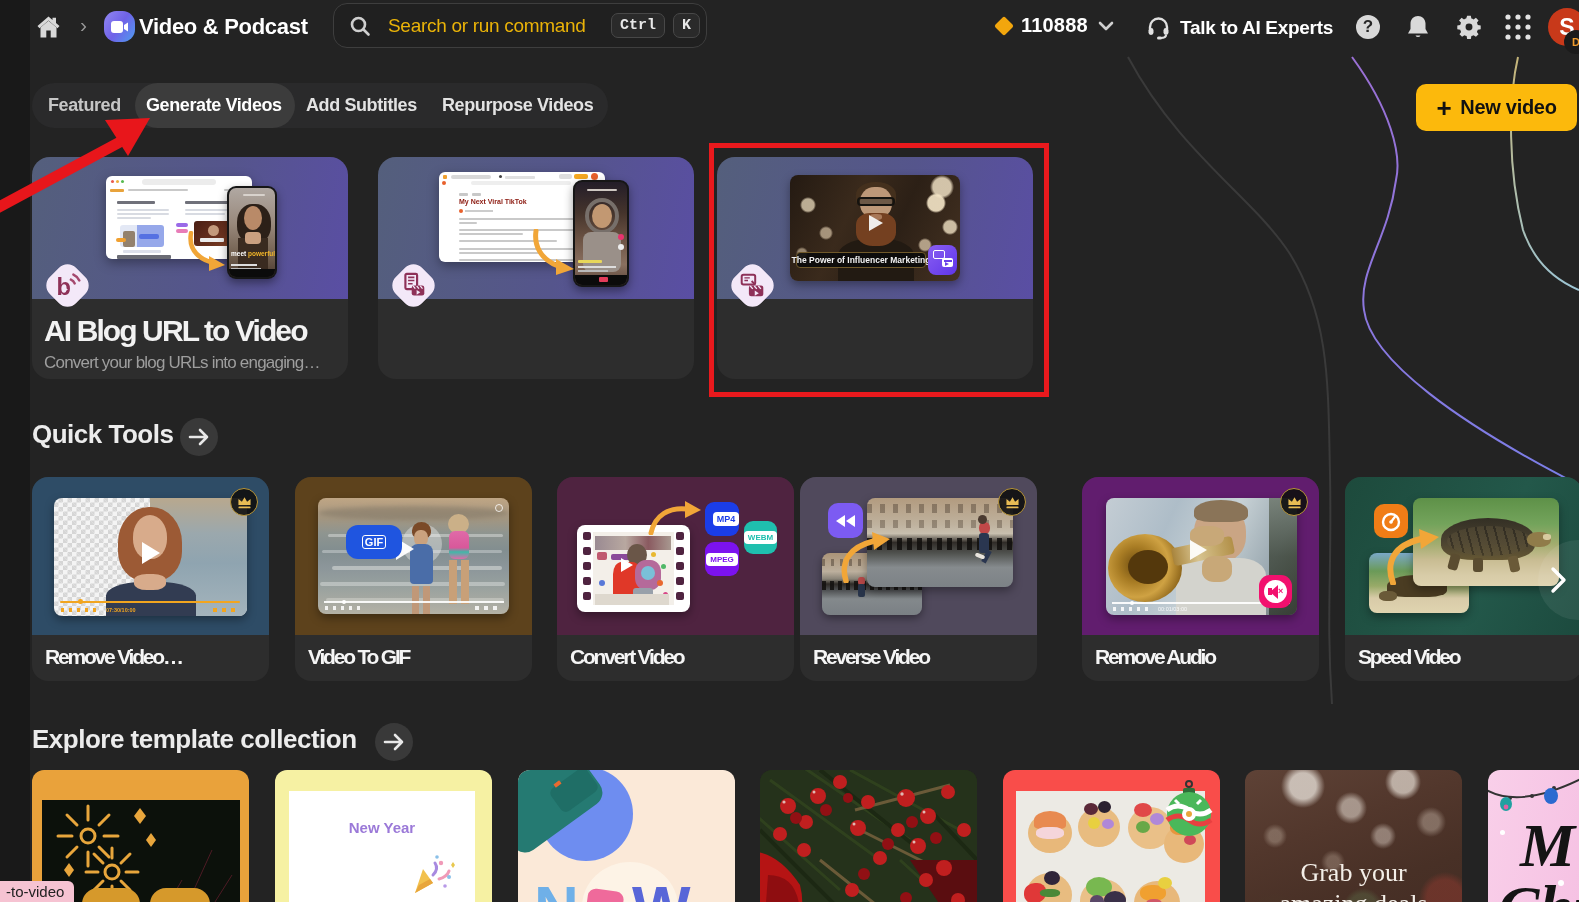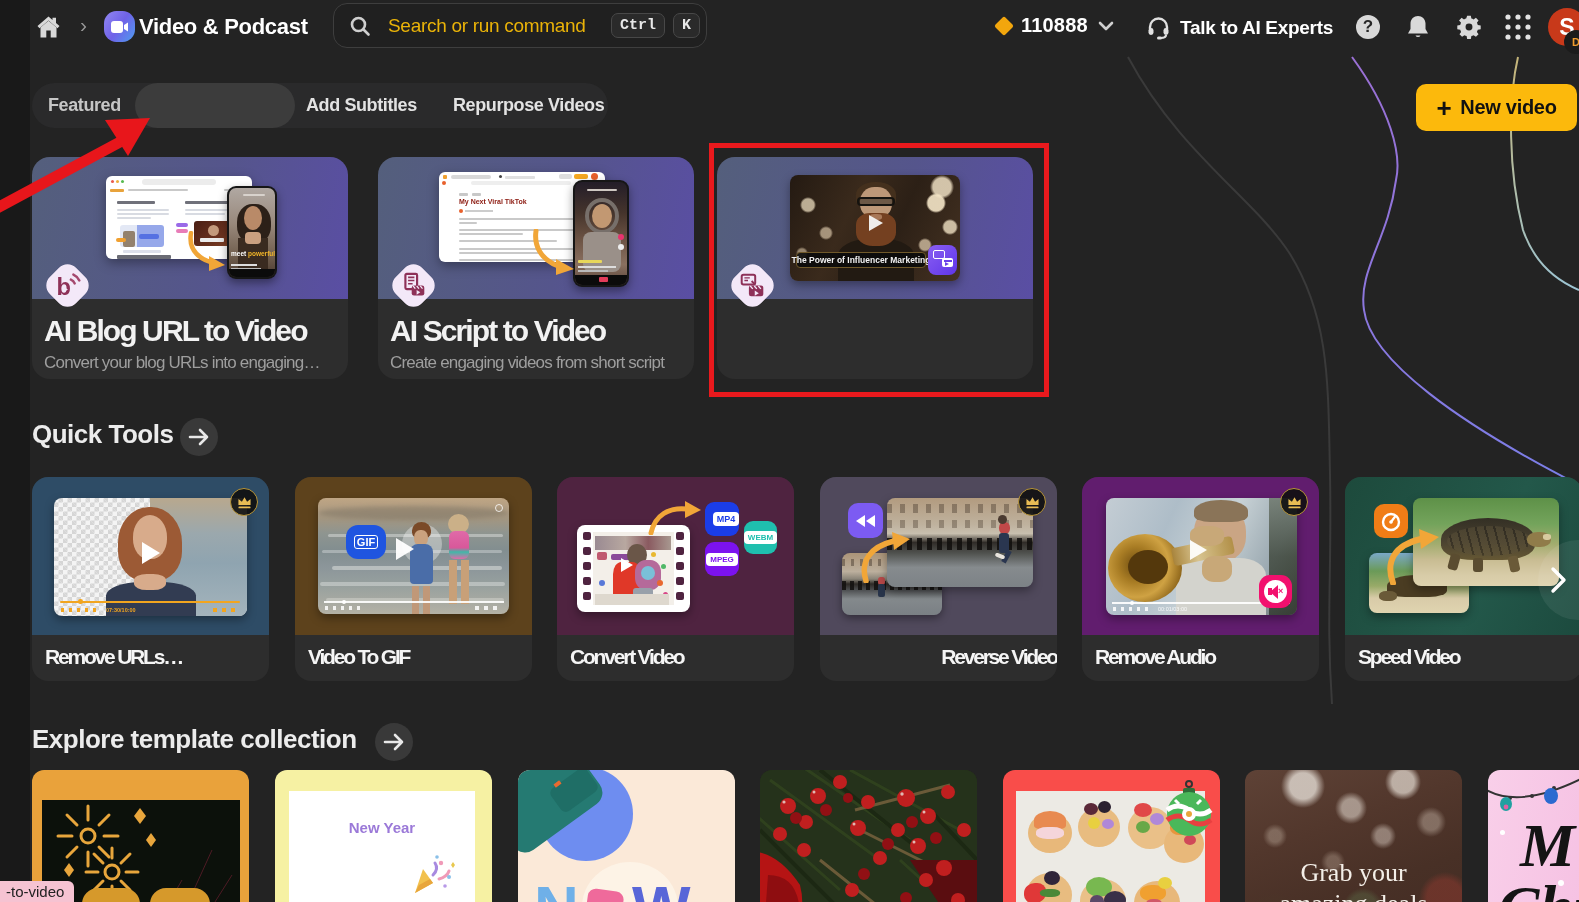--- a/index.html
+++ b/index.html
@@ -160,22 +160,23 @@
     <circle cx="4" cy="24" r="2.6"></circle>
       <circle cx="14" cy="24" r="2.6"></circle>
       <circle cx="24" cy="24" r="2.6"></circle>
   </svg>
   <div class="abs avatar">S</div>
   <div class="abs avbadge">D</div>
 
   <div class="abs tabs">
     <div class="pill"></div>
     <div class="tab" style="left:16px; color:#c6c6c6;">Featured</div>
+    <div class="tab" style="left:114px; color:#fff;">Generate Videos</div>
     <div class="tab" style="left:274px; color:#e3e3e3;">Add Subtitles</div>
-    <div class="tab" style="left:410px; color:#e3e3e3;margin-left:11px;">Repurpose Videos</div>
+    <div class="tab" style="left:410px; color:#e3e3e3;">Repurpose Videos</div>
   </div>
   <div class="abs newvideo"><span style="font-size:26px; line-height:0;">+</span>New video</div>
 
   <svg class="abs" style="left:-8px; top:95px; z-index:9" width="180" height="130" viewBox="0 0 180 130">
     <path d="M-4 118 L128 47" stroke="#e8161b" stroke-width="11"></path>
     <polygon points="158,23 113,25 136,61" fill="#e8161b"></polygon>
   </svg>
 
   <div class="abs bigcard" style="left:32px;">
     <div class="bigthumb grad" id="thumb1">
@@ -285,24 +286,20 @@
     </div>
     <div class="iconcirc" id="icon2">
       <svg width="30" height="30" viewBox="0 0 30 30" style="transform:rotate(-45deg)">
         <rect x="6" y="2" width="13" height="17" rx="1.5" fill="none" stroke="#8e3158" stroke-width="2.4"></rect>
         <path d="M9 6 h7 M9 9.5 h7 M9 13 h5" stroke="#8e3158" stroke-width="1.8"></path>
         <rect x="13" y="15" width="14" height="11" rx="2.5" fill="#8e3158"></rect>
         <path d="M14.5 15.5 l2.5 3 M18.5 15.5 l2.5 3 M22.5 15.5 l2.5 3" stroke="#f3e8f8" stroke-width="1.4"></path>
         <path d="M18.5 20 l4 2.6 -4 2.6 Z" fill="#f3e8f8"></path>
       </svg>
     </div>
-    <div class="bigbody">
-      <div class="bigtitle">AI Script to Video</div>
-      <div class="bigsub">Create engaging videos from short script</div>
-    </div>
   </div>
   <div class="abs bigcard" style="left:717px;">
     <div class="bigthumb grad" id="thumb3">
       <div class="qplayer" style="left:73px; top:18px; width:170px; height:106px; background:
           radial-gradient(circle 14px at 146px 28px, rgba(245,230,200,.9) 0 8px, transparent 10px),
           radial-gradient(circle 10px at 160px 52px, rgba(240,225,195,.8) 0 6px, transparent 8px),
           radial-gradient(circle 9px at 135px 70px, rgba(230,210,180,.7) 0 5px, transparent 7px),
           radial-gradient(circle 10px at 18px 30px, rgba(235,220,190,.75) 0 6px, transparent 8px),
           radial-gradient(circle 8px at 36px 58px, rgba(225,205,175,.65) 0 5px, transparent 7px),
           radial-gradient(circle 7px at 12px 78px, rgba(215,195,165,.6) 0 4px, transparent 6px),
@@ -359,21 +356,21 @@
       <div class="i" style="left:52px;bottom:3px;color:#f2a51f;font-size:5.5px;font-weight:bold;">07:30/10:00</div>
       <div class="i" style="right:8px;bottom:4px;width:26px;height:4px;background:repeating-linear-gradient(90deg,#f2a51f 0 4px,transparent 4px 9px);"></div>
     </div>
     <div class="crown">
           <svg width="17" height="15" viewBox="0 0 17 15">
             <path d="M1.5 10.5 L1.5 3.5 L5.5 6.5 L8.5 1.5 L11.5 6.5 L15.5 3.5 L15.5 10.5 Z" fill="#e8bc54"></path>
             <rect x="1.5" y="12.2" width="14" height="2" rx="1" fill="#e8bc54"></rect>
           </svg>
         </div>
   </div>
-      <div class="qtitle">Remove URLs…</div>
+      <div class="qtitle">Remove Video…</div>
     </div>
   <div class="abs qcard" style="left:295px;">
       <div class="qimg" id="q2" style="background:#5d421c;">
     <div class="qplayer" style="left:23px; top:21px; width:191px; height:116px; background:linear-gradient(180deg,#bfa584 0%,#a39681 18%,#8f9590 30%,#828e90 45%,#8c969a 60%,#97a09e 75%,#a8aaa2 90%,#b4b2a6 100%);">
       <div class="i" style="left:0;top:8px;width:191px;height:14px;background:rgba(120,110,95,.45);border-radius:50%;filter:blur(2px);"></div>
       <div class="i" style="left:10px;top:36px;width:175px;height:3px;background:rgba(255,255,255,.35);border-radius:2px;"></div>
       <div class="i" style="left:4px;top:52px;width:180px;height:3px;background:rgba(255,255,255,.3);border-radius:2px;"></div>
       <div class="i" style="left:14px;top:68px;width:170px;height:4px;background:rgba(250,250,245,.4);border-radius:2px;"></div>
       <div class="i" style="left:2px;top:84px;width:185px;height:4px;background:rgba(250,250,245,.35);border-radius:2px;"></div>
       <div class="i" style="left:8px;top:100px;width:178px;height:4px;background:rgba(245,245,240,.3);border-radius:2px;"></div>
@@ -386,21 +383,21 @@
       <div class="i" style="left:130px;top:16px;width:21px;height:20px;border-radius:50%;background:#cbb088;"></div>
       <div class="i" style="left:131px;top:33px;width:20px;height:28px;border-radius:6px;background:linear-gradient(180deg,#e06aa8,#d8589a 60%,#40b8a8 75%,#e06aa8 100%);"></div>
       <div class="i" style="left:131px;top:62px;width:8px;height:44px;background:#c8a078;"></div>
       <div class="i" style="left:143px;top:62px;width:8px;height:44px;background:#c8a078;"></div>
       <div class="play" style="left:78px; top:40px; border-width:11px 0 11px 18px; border-left-color:#fff; opacity:.95;"></div>
       <div class="i" style="left:6px;bottom:11px;width:180px;height:2px;background:rgba(255,255,255,.9);"></div>
       <div class="i" style="left:24px;bottom:10px;width:4px;height:4px;background:#fff;border-radius:50%;"></div>
       <div class="i" style="left:7px;bottom:4px;width:40px;height:4px;background:repeating-linear-gradient(90deg,rgba(255,255,255,.85) 0 3px,transparent 3px 8px);"></div>
       <div class="i" style="right:8px;bottom:4px;width:26px;height:4px;background:repeating-linear-gradient(90deg,rgba(255,255,255,.85) 0 4px,transparent 4px 9px);"></div>
       <div class="i" style="right:6px;top:6px;width:8px;height:8px;border:1.5px solid #fff;border-radius:50%;opacity:.8;"></div>
-      <div class="i" style="left:28px;top:27px;width:40px;height:34px;border-radius:12px;background:#1f55e0;display:flex;align-items:center;justify-content:center;">
+      <div class="i" style="left:28px;top:27px;width:56px;height:34px;border-radius:12px;background:#1f55e0;display:flex;align-items:center;justify-content:center;">
             <span style="color:#fff;font-weight:bold;font-size:11px;border:1.6px solid #fff;border-radius:3px;padding:0 2px;">GIF</span>
           </div>
     </div>
   </div>
       <div class="qtitle">Video To GIF</div>
     </div>
   <div class="abs qcard" style="left:557px;">
       <div class="qimg" id="q3" style="background:#4f2340;">
     <div class="i" style="left:20px;top:48px;width:113px;height:87px;background:#fff;border-radius:8px;box-shadow:0 4px 10px rgba(0,0,0,.35);"></div>
     <div class="i" style="left:26px;top:55px;width:8px;height:8px;background:#4f2340;border-radius:2px;"></div>
@@ -439,21 +436,21 @@
         </div>
     <div class="fmt" style="left:187px;top:44px;width:33px;height:33px;background:#1fbfae;">
           <span style="color:#1fbfae;font-size:8px;">WEBM</span>
         </div>
     <div class="fmt" style="left:148px;top:65px;width:34px;height:34px;background:#7c12ef;">
           <span style="color:#7c12ef;font-size:8px;">MPEG</span>
         </div>
   </div>
       <div class="qtitle">Convert Video</div>
     </div>
-  <div class="abs qcard" style="left:820px;text-align:right;">
+  <div class="abs qcard" style="left:800px;">
       <div class="qimg" id="q4" style="background:#50495c;">
     <div class="qplayer" style="left:22px; top:76px; width:100px; height:62px; background:linear-gradient(180deg,#ab9478 0%,#bcaf9d 30%,#8a8478 42%,#2e2a26 50%,#4e5052 60%,#84898c 74%,#7a8084 100%); box-shadow:0 3px 8px rgba(0,0,0,.4);">
       <div class="i" style="left:0;top:6px;width:100px;height:7px;background:repeating-linear-gradient(90deg,rgba(75,62,50,.5) 0 3px,transparent 3px 9px);"></div>
       <div class="i" style="left:0;top:28px;width:100px;height:9px;background:repeating-linear-gradient(90deg,rgba(18,16,14,.85) 0 4px,transparent 4px 8px);"></div>
       <div class="i" style="left:36px;top:24px;width:7px;height:8px;border-radius:40%;background:#b84848;"></div>
       <div class="i" style="left:36px;top:31px;width:7px;height:13px;background:#28344a;border-radius:2px;"></div>
     </div>
     <div class="qplayer" style="left:67px; top:21px; width:146px; height:89px; background:linear-gradient(180deg,#b29b7f 0%,#bfb29e 30%,#c8bfae 40%,#302c28 50%,#50524f 62%,#868b8e 78%,#7c8286 100%);">
       <div class="i" style="left:0;top:6px;width:146px;height:9px;background:repeating-linear-gradient(90deg,rgba(80,66,52,.45) 0 5px,transparent 5px 13px);"></div>
       <div class="i" style="left:0;top:22px;width:146px;height:8px;background:repeating-linear-gradient(90deg,rgba(80,66,52,.4) 0 5px,transparent 5px 13px);"></div>

